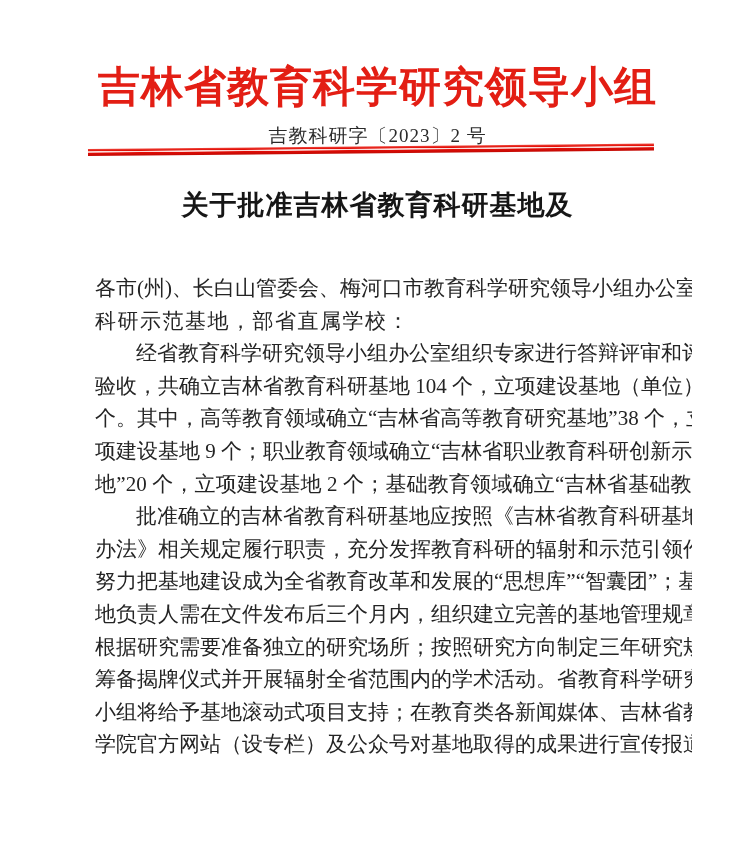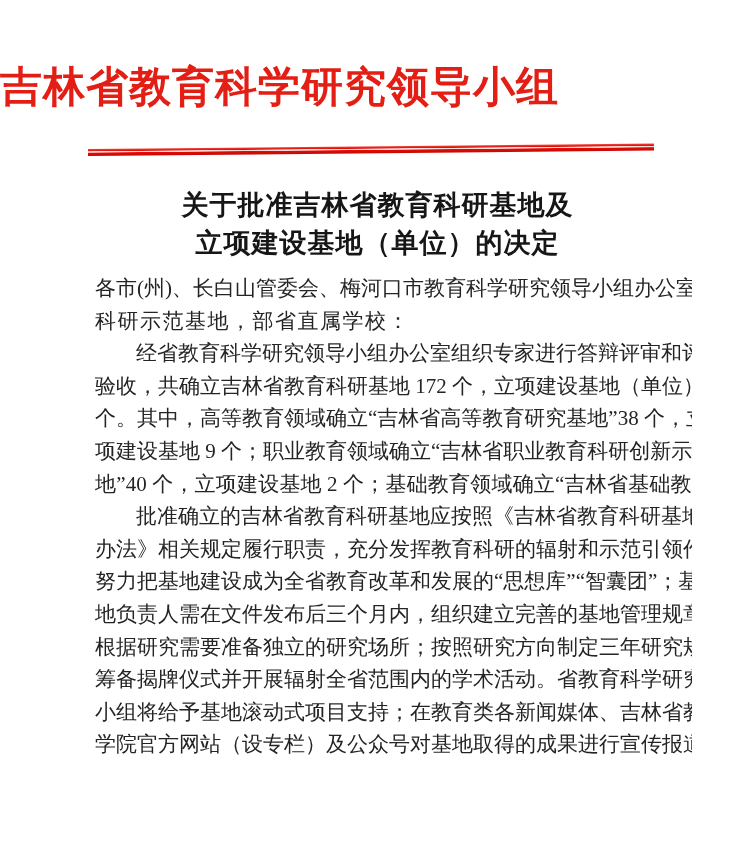--- a/index.html
+++ b/index.html
@@ -14,20 +14,21 @@
     background: #ffffff;
     overflow: hidden;
     font-family: "Liberation Serif", "DejaVu Serif", serif;
     color: #1f1f1f;
   }
   .org-title {
     position: absolute;
     top: 62px;
     left: 0;
     width: 100%;
+    text-align: center;
     font-size: 42px;
     font-weight: bold;
     letter-spacing: 1px;
     color: #e31e14;
     line-height: 1.2;
   }
   .doc-number {
     position: absolute;
     top: 125px;
     left: 0;
@@ -100,26 +101,26 @@
     padding-left: 0;
   }
 </style>
 </head>
 <body>
 
 <div class="page">
 
   <div class="org-title">吉林省教育科学研究领导小组</div>
 
+  <div class="doc-number">吉教科研字〔2023〕2 号</div>
 
   <div class="red-line"></div>
 
   <div class="doc-title">
     <div>关于批准吉林省教育科研基地及</div>
-    <div>立项建设基地（单位）的决定</div>
   </div>
 
   <div class="document-body">
       <div class="body-line fill">
         <span class="tok">各</span>
         <span class="tok">市</span>
         <span class="tok">(</span>
         <span class="tok">州</span>
         <span class="tok">)</span>
         <span class="tok">、</span>
@@ -187,21 +188,21 @@
         <span class="tok">立</span>
         <span class="tok">吉</span>
         <span class="tok">林</span>
         <span class="tok">省</span>
         <span class="tok">教</span>
         <span class="tok">育</span>
         <span class="tok">科</span>
         <span class="tok">研</span>
         <span class="tok">基</span>
         <span class="tok">地</span>
-        <span class="tok"> 172 </span>
+        <span class="tok"> 104 </span>
         <span class="tok">个</span>
         <span class="tok">，</span>
         <span class="tok">立</span>
         <span class="tok">项</span>
         <span class="tok">建</span>
         <span class="tok">设</span>
         <span class="tok">基</span>
         <span class="tok">地</span>
         <span class="tok">（</span>
         <span class="tok">单</span>
@@ -267,21 +268,21 @@
         <span class="tok">育</span>
         <span class="tok">科</span>
         <span class="tok">研</span>
         <span class="tok">创</span>
         <span class="tok">新</span>
         <span class="tok">示</span>
       </div>
       <div class="body-line fill">
         <span class="tok">地</span>
         <span class="tok">”</span>
-        <span class="tok">40 </span>
+        <span class="tok">20 </span>
         <span class="tok">个</span>
         <span class="tok">，</span>
         <span class="tok">立</span>
         <span class="tok">项</span>
         <span class="tok">建</span>
         <span class="tok">设</span>
         <span class="tok">基</span>
         <span class="tok">地</span>
         <span class="tok"> 2 </span>
         <span class="tok">个</span>

